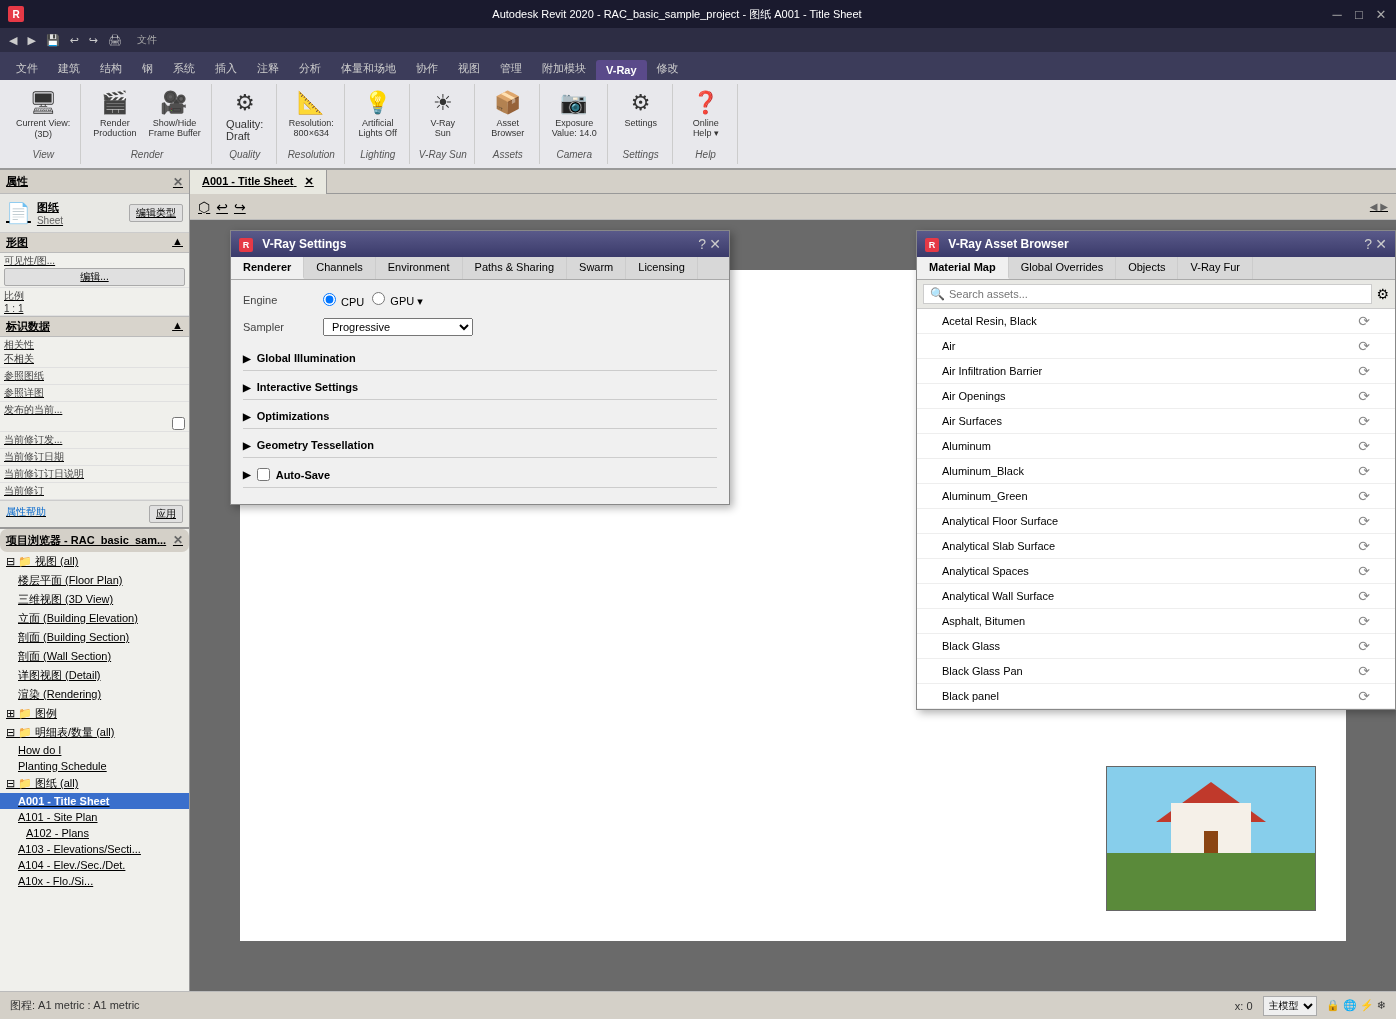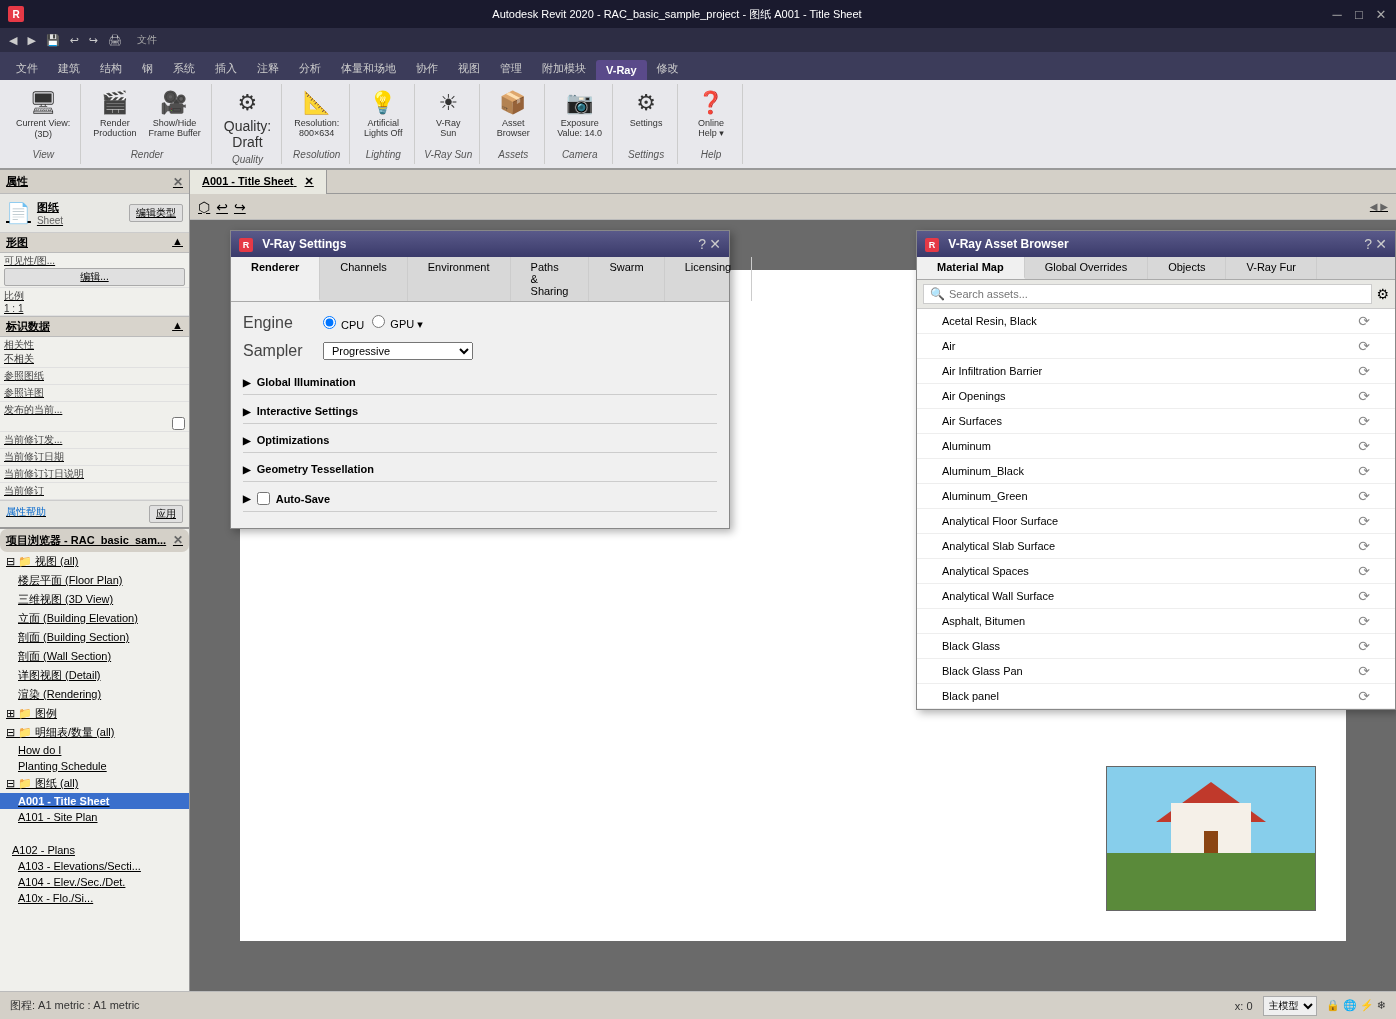--- a/index.html
+++ b/index.html
@@ -55,25 +55,25 @@
     
     .drawing-content { position: absolute; top: 50px; left: 50px; right: 50px; bottom: 50px; background: white; z-index: 2; }
     .drawing-thumbnail { position: absolute; bottom: 10px; right: 180px; width: 200px; height: 130px; background: #c8d8c0; border: 1px solid #666; overflow: hidden; }
 
     
     .dialog { position: absolute; background: #f0f0f0; border: 1px solid #888; box-shadow: 3px 3px 8px rgba(0,0,0,0.3); z-index: 100; }
     .dialog-titlebar { background: linear-gradient(to bottom, #5a5a8a, #3a3a6a); color: white; padding: 5px 8px; display: flex; justify-content: space-between; align-items: center; font-size: 12px; font-weight: bold; cursor: move; }
     .dialog-titlebar-icon { width: 14px; height: 14px; background: #e63946; border-radius: 2px; display: inline-flex; align-items: center; justify-content: center; font-size: 9px; color: white; margin-right: 6px; }
     .dialog-close { background: transparent; border: none; color: #ccc; cursor: pointer; font-size: 14px; }
     .dialog-tabs { display: flex; background: #d8d8d8; border-bottom: 1px solid #aaa; }
-    .dialog-tab { padding: 4px 20px; font-size: 11px; cursor: pointer; border-right: 1px solid #ccc; }
+    .dialog-tab { padding: 4px 12px; font-size: 11px; cursor: pointer; border-right: 1px solid #ccc; }
     .dialog-tab.active { background: #f0f0f0; font-weight: bold; border-bottom: 2px solid #f0f0f0; }
     .dialog-body { padding: 12px; }
     .dialog-row { display: flex; align-items: center; gap: 10px; margin-bottom: 10px; }
-    .dialog-label { font-size: 16px; color: #444; min-width: 70px; }
+    .dialog-label { font-size: 11px; color: #444; min-width: 70px; }
     .section-header { font-weight: bold; font-size: 11px; padding: 6px 0; border-bottom: 1px solid #ccc; margin-bottom: 4px; display: flex; align-items: center; gap: 6px; cursor: pointer; }
     .section-arrow { font-size: 10px; }
 
     
     .asset-browser { position: absolute; background: #f0f0f0; border: 1px solid #888; box-shadow: 3px 3px 8px rgba(0,0,0,0.3); z-index: 100; }
     .material-list { background: white; overflow-y: auto; }
     .material-item { display: flex; justify-content: space-between; align-items: center; padding: 4px 25px; border-bottom: 1px solid #eee; font-size: 11px; cursor: pointer; }
     .material-icon { font-size: 14px; color: #888; }
 
     
@@ -170,21 +170,21 @@
       <button class="ribbon-btn">
         <span class="icon">🎥</span>
         <span style="font-size:9px;text-align:center">Show/Hide<br>Frame Buffer</span>
       </button>
     </div>
     <span class="ribbon-group-label">Render</span>
   </div>
   <div class="ribbon-group">
     <button class="ribbon-btn">
       <span class="icon">⚙</span>
-      <span style="font-size:14px;text-align:center">Quality:<br>Draft</span>
+      <span style="font-size:11px;text-align:left">Quality:<br>Draft</span>
     </button>
     <span class="ribbon-group-label">Quality</span>
   </div>
   <div class="ribbon-group">
     <button class="ribbon-btn">
       <span class="icon">📐</span>
       <span style="font-size:9px;text-align:center">Resolution:<br>800×634</span>
     </button>
     <span class="ribbon-group-label">Resolution</span>
   </div>
@@ -320,21 +320,21 @@
           <div class="tree-item" style="padding-left: 18px;">  剖面 (Wall Section)</div>
           <div class="tree-item" style="padding-left: 18px;">  详图视图 (Detail)</div>
           <div class="tree-item" style="padding-left: 18px;">  渲染 (Rendering)</div>
           <div class="tree-item" style="">⊞ 📁 图例</div>
           <div class="tree-item" style="">⊟ 📁 明细表/数量 (all)</div>
           <div class="tree-item" style="padding-left: 18px;">  How do I</div>
           <div class="tree-item" style="padding-left: 18px;">  Planting Schedule</div>
           <div class="tree-item" style="">⊟ 📁 图纸 (all)</div>
           <div class="tree-item selected" style="padding-left: 18px; font-weight: bold;">  A001 - Title Sheet</div>
           <div class="tree-item" style="padding-left: 18px;">  A101 - Site Plan</div>
-          <div class="tree-item" style="padding-left: 12px; margin-top: 17px;">  A102 - Plans</div>
+          <div class="tree-item" style="padding-left: 26px;">  A102 - Plans</div>
           <div class="tree-item" style="padding-left: 18px;">  A103 - Elevations/Secti...</div>
           <div class="tree-item" style="padding-left: 18px;">  A104 - Elev./Sec./Det.</div>
           <div class="tree-item" style="padding-left: 18px;">  A10x - Flo./Si...</div>
         </div>
     </div>
   </div>
 
   <div class="doc-area">
     <div class="doc-tabs">
       <div class="doc-tab active">

